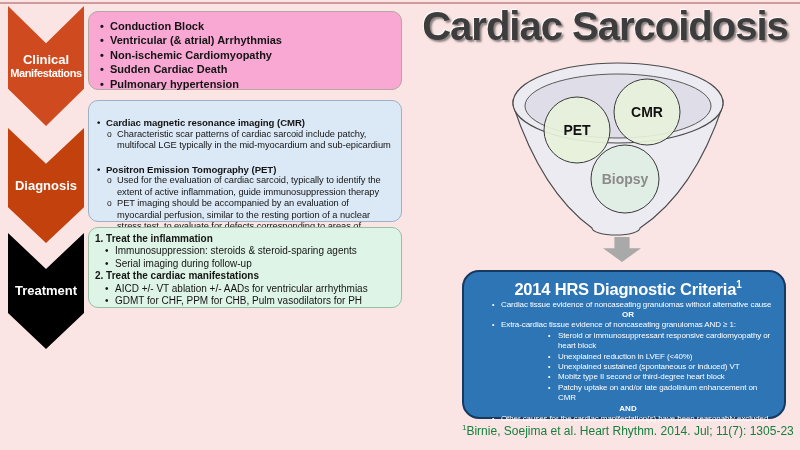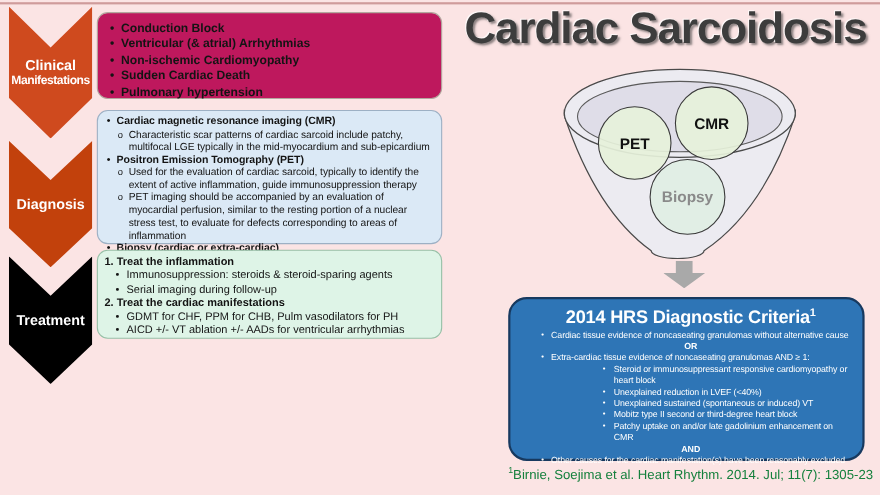--- a/index.html
+++ b/index.html
@@ -21,26 +21,26 @@
   .chev-2{top:128px;height:115px;background:#c2410c;}
   .chev-3{top:233px;height:116px;background:#000000;}
   .chev .l1{font-size:13px;line-height:14px;}
   .chev .l2{font-size:11px;line-height:13px;letter-spacing:-0.4px;}
 
   
   .cbox{
     position:absolute; left:88px; width:314px; box-sizing:border-box;
     border-radius:10px; color:#141414;
   }
-  .box-clinical{top:11px;height:79px;background:#be185d;border:1px solid #b3a79e;padding:7px 12px 0 8px;}
+  .box-clinical{top:11px;height:79px;background:#f9a8d4;border:1px solid #b3a79e;padding:7px 12px 0 8px;}
   .box-clinical .it{font-size:11px;font-weight:bold;line-height:14.4px;position:relative;padding-left:13px;}
   .box-clinical .it::before{content:"\2022";position:absolute;left:3px;}
 
   .box-diagnosis{top:100px;height:122px;background:#dbe9f6;border:1px solid #9db0c4;padding:4px 6px 0 6px;}
-  .box-diagnosis .h{font-size:9.6px;font-weight:bold;line-height:11.5px;position:relative;padding-left:11px;letter-spacing:-0.05px;}
+  .box-diagnosis .h{font-size:9.6px;font-weight:bold;line-height:11.5px;position:relative;padding-left:11px;letter-spacing:-0.05px;margin-top:12px;}
   .box-diagnosis .h::before{content:"\2022";position:absolute;left:2px;}
   .box-diagnosis .s{font-size:9.3px;line-height:11.5px;position:relative;padding-left:22px;letter-spacing:-0.05px;}
   .box-diagnosis .s::before{content:"o";position:absolute;left:12px;font-size:8.5px;}
 
   .box-treatment{top:227px;height:81px;background:#def4e7;border:1px solid #96bfa6;padding:5px 8px 0 6px;}
   .box-treatment .n{font-size:10px;font-weight:bold;line-height:12.4px;}
   .box-treatment .s{font-size:10px;line-height:12.4px;position:relative;padding-left:20px;}
   .box-treatment .s::before{content:"\2022";position:absolute;left:10px;}
 
   
@@ -114,22 +114,22 @@
     <div class="s">Used for the evaluation of cardiac sarcoid, typically to identify the extent of active inflammation, guide immunosuppression therapy</div>
     <div class="s">PET imaging should be accompanied by an evaluation of myocardial perfusion, similar to the resting portion of a nuclear stress test, to evaluate for defects corresponding to areas of inflammation</div>
     <div class="h">Biopsy (cardiac or extra-cardiac)</div>
   </div>
 
   <div class="cbox box-treatment">
     <div class="n">1. Treat the inflammation</div>
     <div class="s">Immunosuppression: steroids &amp; steroid-sparing agents</div>
     <div class="s">Serial imaging during follow-up</div>
     <div class="n">2. Treat the cardiac manifestations</div>
+    <div class="s">AICD +/- VT ablation +/- AADs for ventricular arrhythmias</div>
     <div class="s">GDMT for CHF, PPM for CHB, Pulm vasodilators for PH</div>
-    <div class="s">AICD +/- VT ablation +/- AADs for ventricular arrhythmias</div>
   </div>
 
   <div class="title">Cardiac Sarcoidosis</div>
 
   <svg class="funnel" viewBox="0 0 250 185">
     <path d="M13,45 Q42,132 92,168 A24,7 0 0 0 140,168 Q194,132 223,45 L223,40 L13,40 Z" fill="#ecebf1" stroke="#4a4a4a" stroke-width="1.1"></path>
     <ellipse cx="118" cy="43" rx="105" ry="40" fill="#ecebf1" stroke="#4a4a4a" stroke-width="1.1"></ellipse>
     <ellipse cx="118" cy="46" rx="93" ry="32" fill="#dfdde8" stroke="#5a5a5a" stroke-width="1"></ellipse>
     <circle cx="77" cy="70" r="33" fill="#e6f1da" fill-opacity="0.92" stroke="#3a3a3a" stroke-width="1"></circle>
     <circle cx="147" cy="52" r="33" fill="#e6f1da" fill-opacity="0.92" stroke="#3a3a3a" stroke-width="1"></circle>

